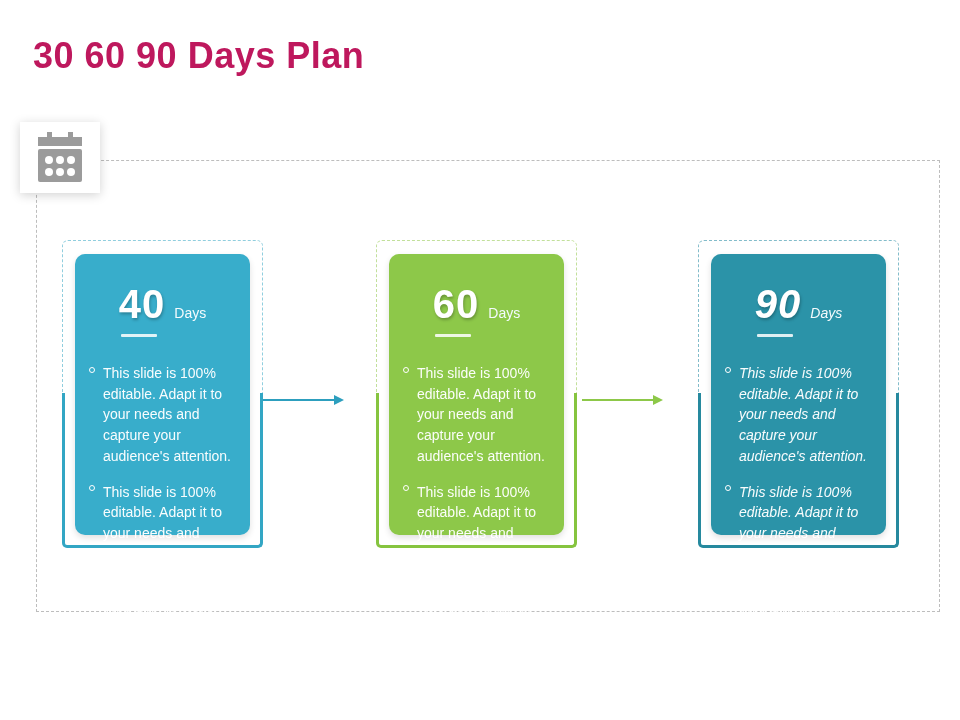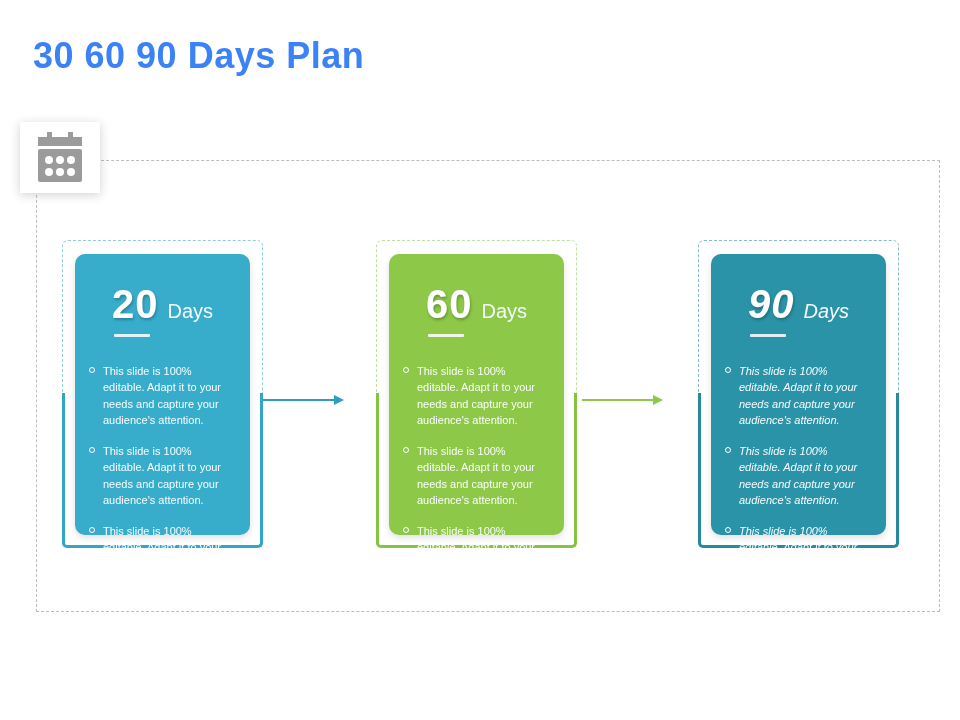--- a/index.html
+++ b/index.html
@@ -7,21 +7,21 @@
     position:relative;
     width:960px;height:720px;
     background:#ffffff;
     font-family:"Liberation Sans", sans-serif;
     overflow:hidden;
     margin:0 auto;
   }
   
   .slide-title{
     position:absolute;left:33px;top:36px;
-    font-size:36px;font-weight:700;color:#3b82f6;
+    font-size:36px;font-weight:700;color:#be185d;
     letter-spacing:0.5px;line-height:1.1;margin:0;
   }
   
   .content-frame{
     position:absolute;left:36px;top:160px;width:902px;height:450px;
     border:1px dashed #bdbdbd;
   }
   
   .cal-box{
     position:absolute;left:20px;top:122px;width:80px;height:71px;
@@ -58,32 +58,32 @@
   }
   .card-head{
     position:relative;width:fit-content;margin:28px auto 0 auto;text-align:left;
   }
   .num{
     font-size:40px;font-weight:700;color:#ffffff;
     text-shadow:1px 2px 3px rgba(0,0,0,0.25);
     letter-spacing:1px;
   }
   .unit{
-    font-size:20px;font-weight:400;color:#f4fbfd;margin-left:9px;
+    font-size:14px;font-weight:400;color:#f4fbfd;margin-left:9px;
   }
   .head-rule{
     width:36px;height:3px;background:rgba(255,255,255,0.85);
     margin:7px 0 0 2px;border-radius:1px;
   }
   .bullets{
     list-style:none;margin:26px 0 0 0;padding:0 14px 0 14px;
   }
   .bullets li{
     display:flex;gap:8px;margin-bottom:15px;
-    font-size:11px;line-height:1.48;color:rgba(255,255,255,0.97);
+    font-size:14px;line-height:1.48;color:rgba(255,255,255,0.97);
   }
   .bullet-marker{
     flex:0 0 auto;width:4px;height:4px;margin-top:3.5px;
     border:1px solid #ffffff;border-radius:50%;background:transparent;
   }
   
   .arrow{
     position:absolute;top:395px;height:10px;width:81px;
   }
   .arrow-1{left:263px;}
@@ -120,21 +120,21 @@
     </svg>
   </div>
 
   <div class="content-frame"></div>
 
   <section class="phase phase-1" style="--fill: #38adcb; --dashed: #90cede; --solid: #33a6c4;">
     <div class="outline-top"></div>
     <div class="outline-bottom"></div>
     <div class="card">
       <div class="card-head">
-        <span class="num">20</span><span class="unit">Days</span>
+        <span class="num">40</span><span class="unit">Days</span>
         <div class="head-rule"></div>
       </div>
       <ul class="bullets">
         <li>
             <span class="bullet-marker"></span>
             <span>This slide is 100% editable. Adapt it to your needs and capture your audience's attention.</span>
           </li>
         <li>
             <span class="bullet-marker"></span>
             <span>This slide is 100% editable. Adapt it to your needs and capture your audience's attention.</span>

